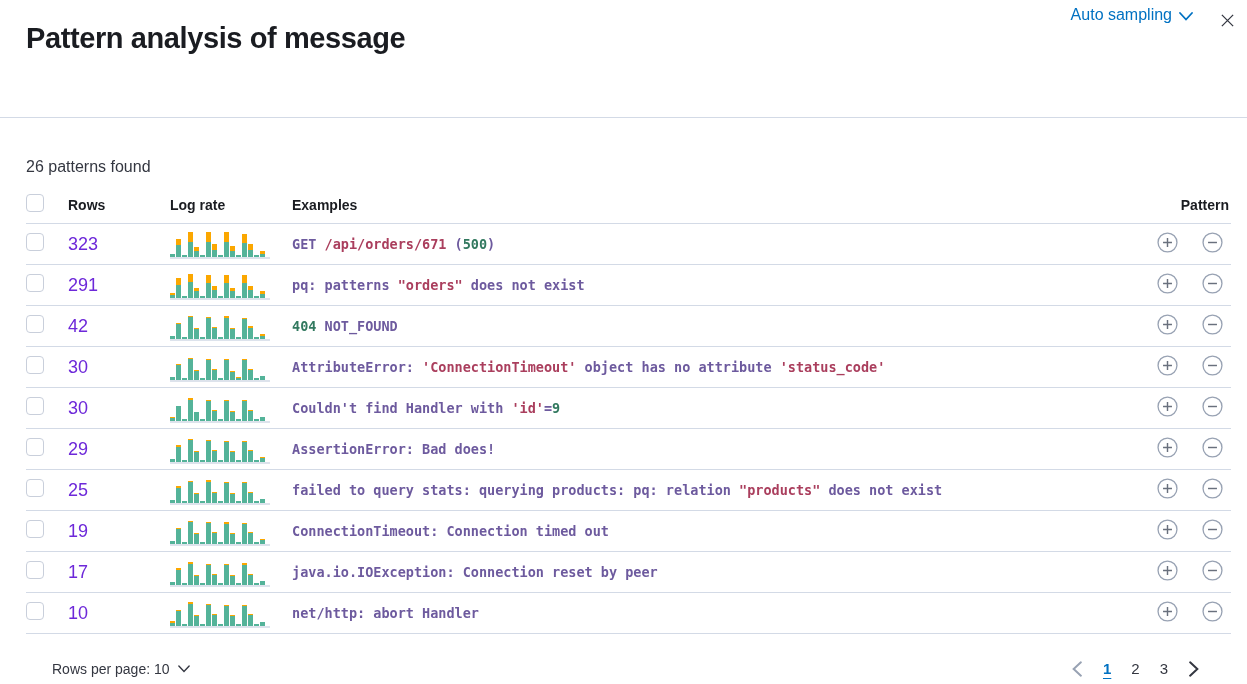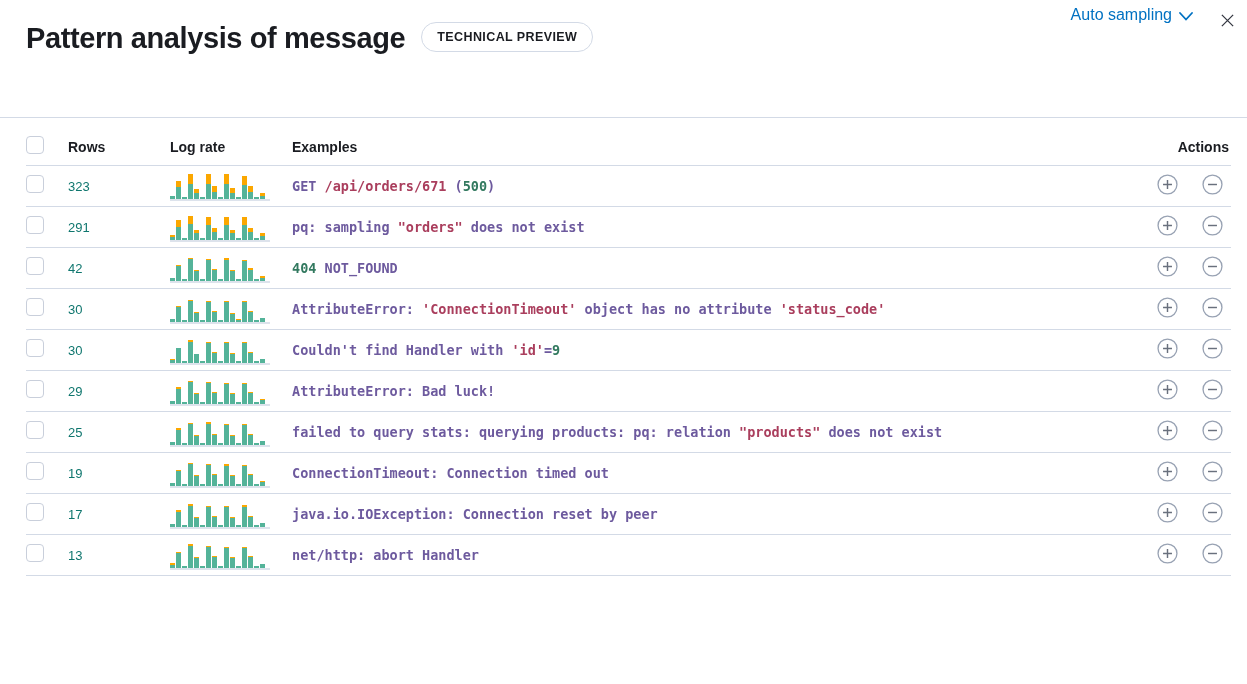--- a/index.html
+++ b/index.html
@@ -23,21 +23,21 @@
   table.patterns { width: 100%; border-collapse: collapse; margin-top: 12px; }
   table.patterns th { text-align: left; font-size: 14px; font-weight: 700; color: #1a1c21; padding: 6px 8px 8px 0; border-bottom: 1px solid #d3dae6; }
   table.patterns th.actions-h { text-align: right; padding-right: 2px; }
   table.patterns td { border-bottom: 1px solid #d3dae6; padding: 5px 8px 5px 0; height: 40px; vertical-align: middle; }
   col.c-check { width: 42px; }
   col.c-count { width: 102px; }
   col.c-rate  { width: 122px; }
   col.c-actions { width: 92px; }
 
   .checkbox { display: inline-block; width: 18px; height: 18px; border: 1px solid #c9cfdb; border-radius: 4px; background: #fff; cursor: pointer; }
-  .count-val { font-size: 13px; color: #0f766e; }
+  .count-val { font-size: 18px; color: #6d28d9; }
 
   .spark { display: flex; align-items: flex-end; gap: 1px; width: 100px; height: 30px; border-bottom: 2px solid #dde3ec; }
   .spark .bar { display: flex; flex-direction: column; justify-content: flex-end; width: 5px; }
   .spark .seg.teal { background: #54b399; }
   .spark .seg.orange { background: #fba700; }
 
   .example { font-family: "DejaVu Sans Mono", monospace; font-size: 13.5px; font-weight: 700; white-space: nowrap; }
   .tok-purple { color: #6d5a9e; }
   .tok-crimson { color: #aa3e5d; }
   .tok-green { color: #32795f; }
@@ -59,47 +59,47 @@
 <div class="flyout">
 
   <button class="close-btn">
     <svg width="15" height="15" viewBox="0 0 16 16">
         <path d="M2 2 L14 14 M14 2 L2 14" stroke="#343741" stroke-width="1.4" fill="none"></path>
       </svg>
   </button>
 
   <div class="header">
     <span class="page-title">Pattern analysis of message</span>
-    <span class="badge">TECHNICAL PREVIEW</span>
     <span class="spacer"></span>
     <button class="sampling-link">
       <span>Auto sampling</span>
       <svg width="14" height="9" viewBox="0 0 14 9">
           <path d="M1 1 L7 7.5 L13 1" stroke="#0071c2" stroke-width="1.8" fill="none" stroke-linecap="round"></path>
         </svg>
     </button>
   </div>
 
   <div class="content">
+    <div class="patterns-found">26 patterns found</div>
 
     <table class="patterns">
       <colgroup>
           <col class="c-check">
           <col class="c-count">
           <col class="c-rate">
           <col class="c-examples">
           <col class="c-actions">
         </colgroup>
       <thead>
         <tr>
           <th><span class="checkbox"></span></th>
           <th>Rows</th>
           <th>Log rate</th>
           <th>Examples</th>
-          <th class="actions-h">Actions</th>
+          <th class="actions-h">Pattern</th>
         </tr>
       </thead>
       <tbody>
   <tr>
     <td><span class="checkbox"></span></td>
     <td><span class="count-val">323</span></td>
     <td>
               <div class="spark">
                 <div class="bar">
                   <div class="seg teal" style="height: 3px;"></div>
@@ -237,21 +237,21 @@
                 </div>
                 <div class="bar">
                   <div class="seg teal" style="height: 2px;"></div>
                 </div>
                 <div class="bar">
                   <div class="seg orange" style="height: 3px;"></div>
                   <div class="seg teal" style="height: 4px;"></div>
                 </div>
               </div>
             </td>
-    <td><span class="example"><span class="tok-purple">pq: sampling </span><span class="tok-crimson">"orders"</span><span class="tok-purple"> does not exist</span></span></td>
+    <td><span class="example"><span class="tok-purple">pq: patterns </span><span class="tok-crimson">"orders"</span><span class="tok-purple"> does not exist</span></span></td>
     <td class="actions-c">
       <button class="icon-btn">
         <svg width="21" height="21" viewBox="0 0 16 16">
                   <circle cx="8" cy="8" r="7.2" fill="none" stroke="#98a2b3" stroke-width="1"></circle>
                   <path d="M4.6 8 H11.4 M8 4.6 V11.4" stroke="#69707d" stroke-width="1.1" fill="none"></path>
                 </svg>
       </button>
       <button class="icon-btn">
         <svg width="21" height="21" viewBox="0 0 16 16">
                   <circle cx="8" cy="8" r="7.2" fill="none" stroke="#98a2b3" stroke-width="1"></circle>
@@ -563,21 +563,21 @@
                 </div>
                 <div class="bar">
                   <div class="seg teal" style="height: 2px;"></div>
                 </div>
                 <div class="bar">
                   <div class="seg orange" style="height: 1px;"></div>
                   <div class="seg teal" style="height: 4px;"></div>
                 </div>
               </div>
             </td>
-    <td><span class="example"><span class="tok-purple">AttributeError: Bad luck!</span></span></td>
+    <td><span class="example"><span class="tok-purple">AssertionError: Bad does!</span></span></td>
     <td class="actions-c">
       <button class="icon-btn">
         <svg width="21" height="21" viewBox="0 0 16 16">
                   <circle cx="8" cy="8" r="7.2" fill="none" stroke="#98a2b3" stroke-width="1"></circle>
                   <path d="M4.6 8 H11.4 M8 4.6 V11.4" stroke="#69707d" stroke-width="1.1" fill="none"></path>
                 </svg>
       </button>
       <button class="icon-btn">
         <svg width="21" height="21" viewBox="0 0 16 16">
                   <circle cx="8" cy="8" r="7.2" fill="none" stroke="#98a2b3" stroke-width="1"></circle>
@@ -826,21 +826,21 @@
         <svg width="21" height="21" viewBox="0 0 16 16">
                   <circle cx="8" cy="8" r="7.2" fill="none" stroke="#98a2b3" stroke-width="1"></circle>
                   <path d="M4.6 8 H11.4" stroke="#69707d" stroke-width="1.1" fill="none"></path>
                 </svg>
       </button>
     </td>
   </tr>
 
   <tr>
     <td><span class="checkbox"></span></td>
-    <td><span class="count-val">13</span></td>
+    <td><span class="count-val">10</span></td>
     <td>
               <div class="spark">
                 <div class="bar">
                   <div class="seg orange" style="height: 2px;"></div>
                   <div class="seg teal" style="height: 3px;"></div>
                 </div>
                 <div class="bar">
                   <div class="seg orange" style="height: 1px;"></div>
                   <div class="seg teal" style="height: 15px;"></div>
                 </div>
@@ -908,15 +908,40 @@
         <svg width="21" height="21" viewBox="0 0 16 16">
                   <circle cx="8" cy="8" r="7.2" fill="none" stroke="#98a2b3" stroke-width="1"></circle>
                   <path d="M4.6 8 H11.4" stroke="#69707d" stroke-width="1.1" fill="none"></path>
                 </svg>
       </button>
     </td>
   </tr>
 </tbody>
     </table>
 
+    <div class="footer">
+      <button class="rows-per-page">
+        <span>Rows per page: 10</span>
+        <svg width="12" height="8" viewBox="0 0 14 9">
+            <path d="M1 1 L7 7.5 L13 1" stroke="#343741" stroke-width="1.6" fill="none" stroke-linecap="round"></path>
+          </svg>
+      </button>
+      <div class="pagination">
+        <button class="page-arrow">
+          <svg width="10" height="16" viewBox="0 0 9 14">
+              <path d="M8 1 L1.5 7 L8 13" stroke="#98a2b3" stroke-width="1.8" fill="none" stroke-linecap="round"></path>
+            </svg>
+        </button>
+        <span style="display:flex;align-items:center;gap:6px;">
+            <a class="page active">1</a>
+            <a class="page">2</a>
+            <a class="page">3</a>
+          </span>
+        <button class="page-arrow">
+          <svg width="10" height="16" viewBox="0 0 9 14">
+              <path d="M1 1 L7.5 7 L1 13" stroke="#343741" stroke-width="1.8" fill="none" stroke-linecap="round"></path>
+            </svg>
+        </button>
+      </div>
+    </div>
   </div>
 
 </div>
 
 </body></html>

